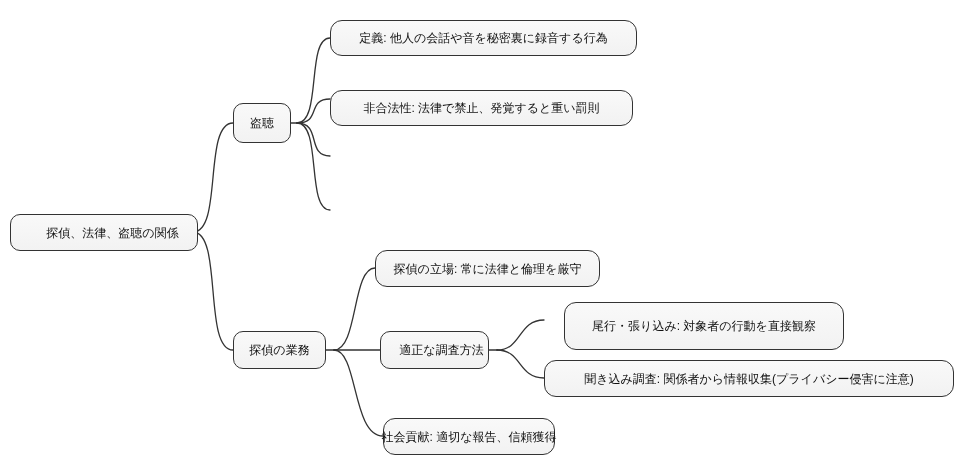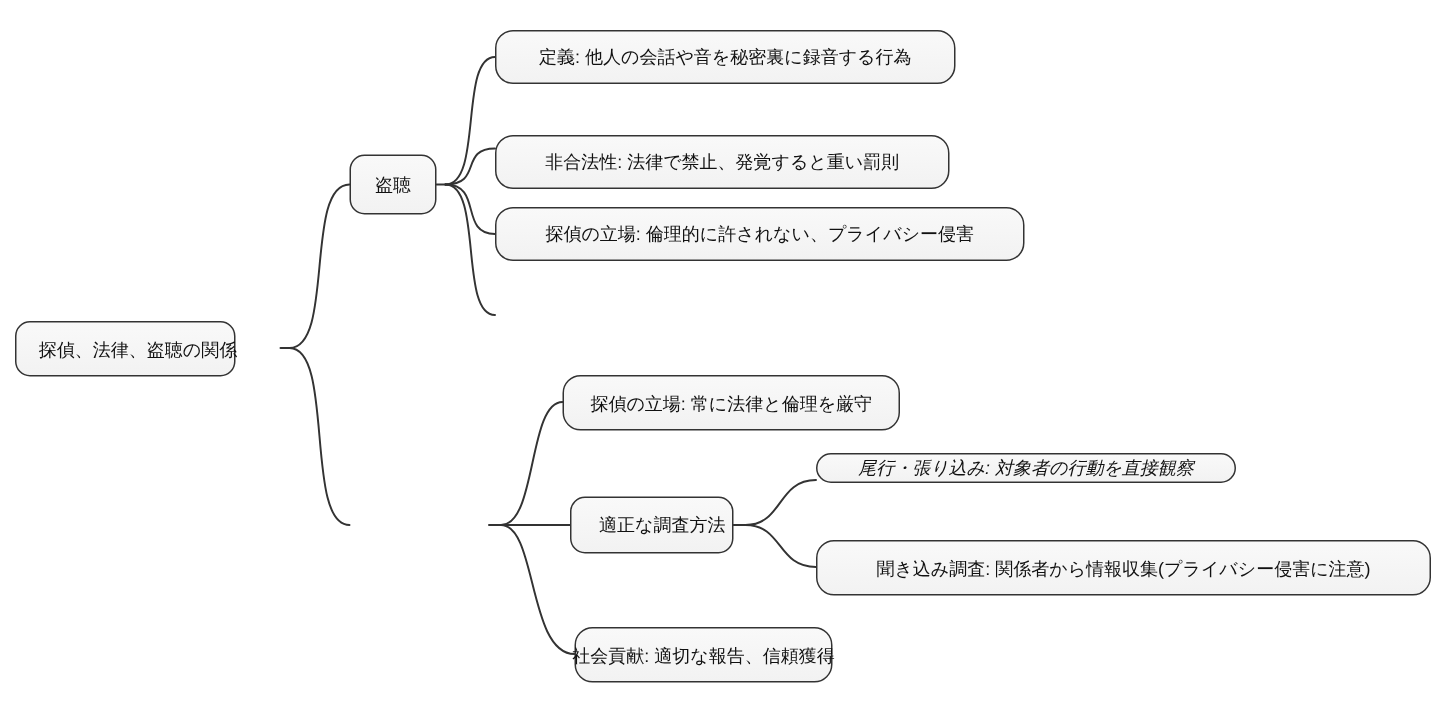--- a/index.html
+++ b/index.html
@@ -53,35 +53,35 @@
     <path d="M 326 350 L 334 350"></path>
     <path d="M 334 350 C 358 350 352 268 375 268"></path>
     <path d="M 334 350 L 380 350"></path>
     <path d="M 334 350 C 358 350 352 436 383 436"></path>
 
     <path d="M 489 350 L 497 350"></path>
     <path d="M 497 350 C 522 350 518 320 544 320"></path>
     <path d="M 497 350 C 522 350 518 378 544 378"></path>
   </svg>
 
-  <div class="node branch" style="left:10px;  top:214px; width:147px; height:37px;padding-left:23px;">探偵、法律、盗聴の関係</div>
+  <div class="node branch" style="left:10px;  top:214px; width:188px; height:37px;padding-left:23px;">探偵、法律、盗聴の関係</div>
 
   <div class="node branch" style="left:233px; top:103px; width:58px;  height:40px;">盗聴</div>
 
   <div class="node" style="left:330px; top:20px;  width:307px; height:36px;">定義: 他人の会話や音を秘密裏に録音する行為</div>
 
   <div class="node" style="left:330px; top:90px;  width:303px; height:36px;">非合法性: 法律で禁止、発覚すると重い罰則</div>
 
-  <div class="node" style="left:330px; top:138px; width:353px; height:36px;">探偵の立場: 倫理的に許されない、プライバシー侵害</div>
 
 
+  <div class="node branch" style="left:233px; top:331px; width:93px;  height:38px;">探偵の業務</div>
 
   <div class="node" style="left:375px; top:250px; width:225px; height:37px;">探偵の立場: 常に法律と倫理を厳守</div>
 
   <div class="node branch" style="left:380px; top:331px; width:109px; height:38px;padding-left:20px;">適正な調査方法</div>
 
-  <div class="node" style="left:544px; top:302px; width:280px; height:20px;font-style:italic;">尾行・張り込み: 対象者の行動を直接観察</div>
+  <div class="node" style="left:564px; top:302px; width:280px; height:48px;">尾行・張り込み: 対象者の行動を直接観察</div>
 
   <div class="node" style="left:544px; top:360px; width:410px; height:37px;">聞き込み調査: 関係者から情報収集(プライバシー侵害に注意)</div>
 
   <div class="node" style="left:383px; top:418px; width:172px; height:37px;">社会貢献: 適切な報告、信頼獲得</div>
 
 </div>
 
 </body></html>

